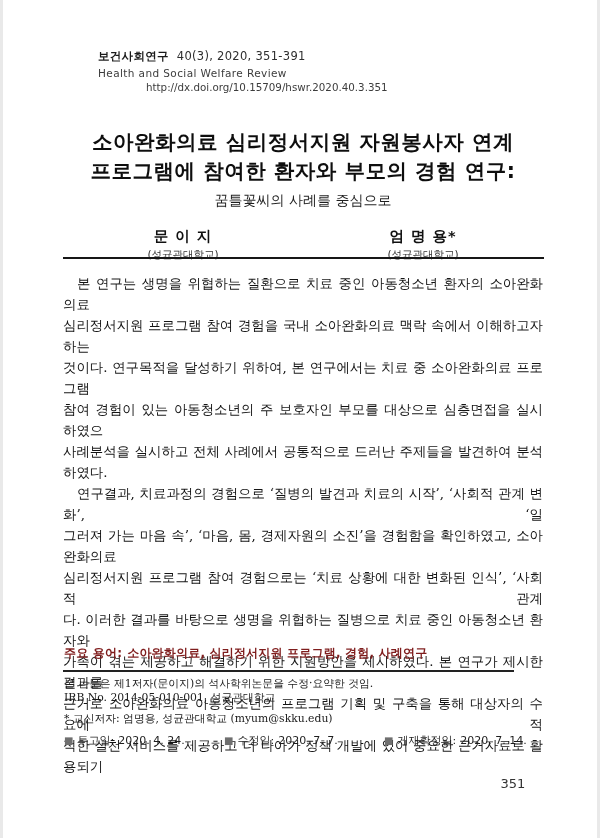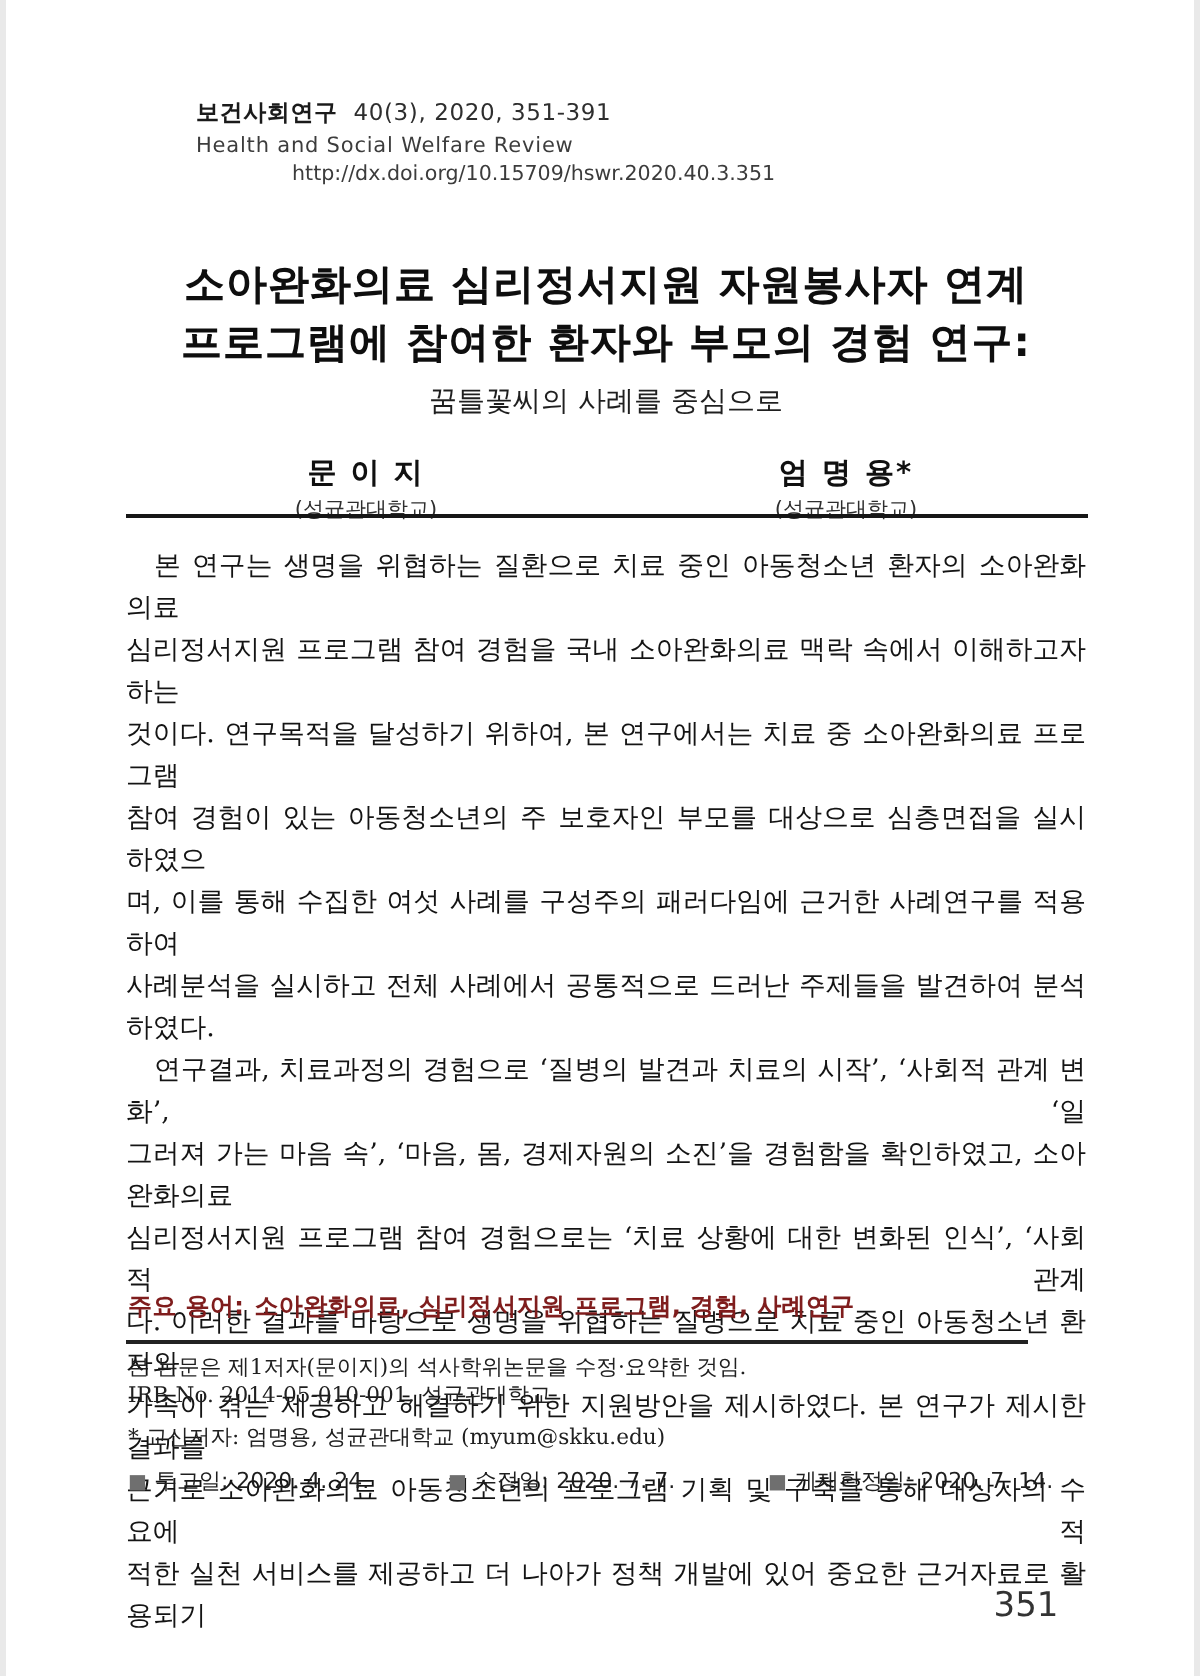--- a/index.html
+++ b/index.html
@@ -52,21 +52,21 @@
 
   
   .dates { position:absolute; top:733px; left:61px; width:480px; display:flex;
            font-size:11px; color:#1e1e1e; }
   .date-item { width:160px; white-space:nowrap; }
   .date-item:last-child { width:auto; }
   .sq { color:#6f6f6f; font-size:10px; margin-right:4px; }
   .date-label { margin-right:4px; }
 
   .page-number { position:absolute; top:776px; left:488px; width:44px; text-align:center;
-                 font-size:17px; color:#333;margin-top:17px; }
+                 font-size:13px; color:#333; }
 </style>
 </head>
 <body>
 
 <div class="page">
 
   <div class="journal-head">
     <div class="jh-kr">
       <span class="jh-name">보건사회연구</span>
       <span class="jh-meta">40(3), 2020, 351-391</span>
@@ -94,21 +94,20 @@
     </div>
 
   <div class="rule-top"></div>
 
   <div class="abstract">
 
   <div class="abs-line indent">본 연구는 생명을 위협하는 질환으로 치료 중인 아동청소년 환자의 소아완화의료</div>
       <div class="abs-line">심리정서지원 프로그램 참여 경험을 국내 소아완화의료 맥락 속에서 이해하고자 하는</div>
       <div class="abs-line">것이다. 연구목적을 달성하기 위하여, 본 연구에서는 치료 중 소아완화의료 프로그램</div>
       <div class="abs-line">참여 경험이 있는 아동청소년의 주 보호자인 부모를 대상으로 심층면접을 실시하였으</div>
-      <div class="abs-line">며, 이를 통해 수집한 여섯 사례를 구성주의 패러다임에 근거한 사례연구를 적용하여</div>
       <div class="abs-line">사례분석을 실시하고 전체 사례에서 공통적으로 드러난 주제들을 발견하여 분석하였다.</div>
       <div class="abs-line indent">연구결과, 치료과정의 경험으로 ‘질병의 발견과 치료의 시작’, ‘사회적 관계 변화’, ‘일</div>
       <div class="abs-line">그러져 가는 마음 속’, ‘마음, 몸, 경제자원의 소진’을 경험함을 확인하였고, 소아완화의료</div>
       <div class="abs-line">심리정서지원 프로그램 참여 경험으로는 ‘치료 상황에 대한 변화된 인식’, ‘사회적 관계</div>
       <div class="abs-line">다. 이러한 결과를 바탕으로 생명을 위협하는 질병으로 치료 중인 아동청소년 환자와</div>
       <div class="abs-line">가족이 겪는 제공하고 해결하기 위한 지원방안을 제시하였다. 본 연구가 제시한 결과를</div>
       <div class="abs-line">근거로 소아완화의료 아동청소년의 프로그램 기획 및 구축을 통해 대상자의 수요에 적</div>
       <div class="abs-line">적한 실천 서비스를 제공하고 더 나아가 정책 개발에 있어 중요한 근거자료로 활용되기</div>
     </div>
 

